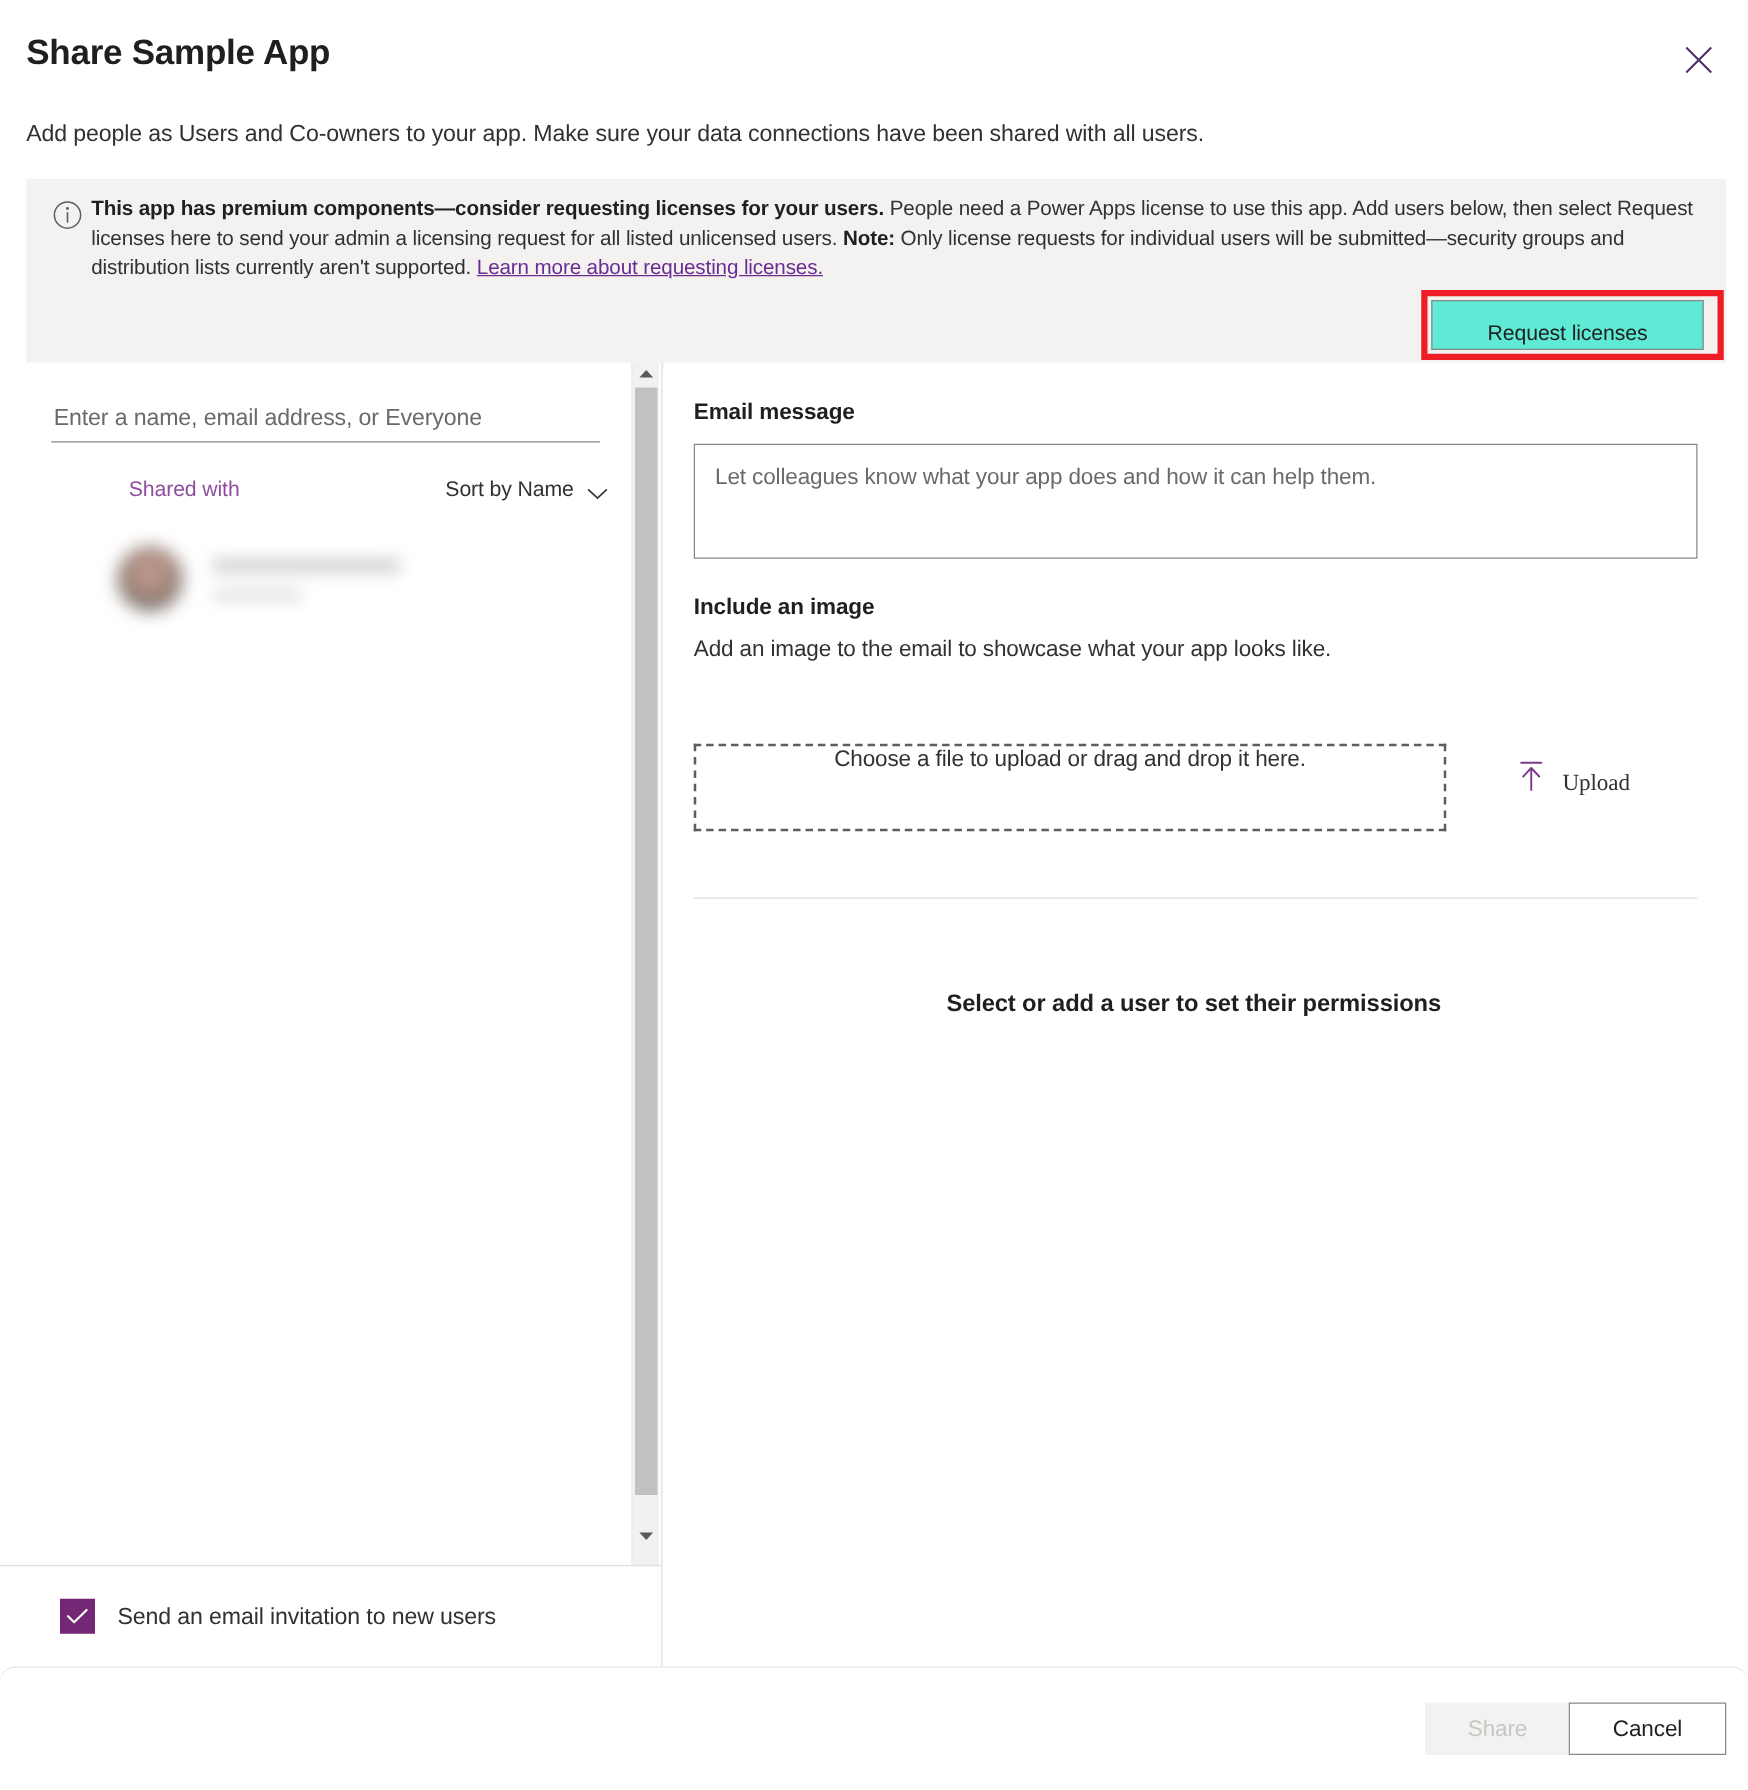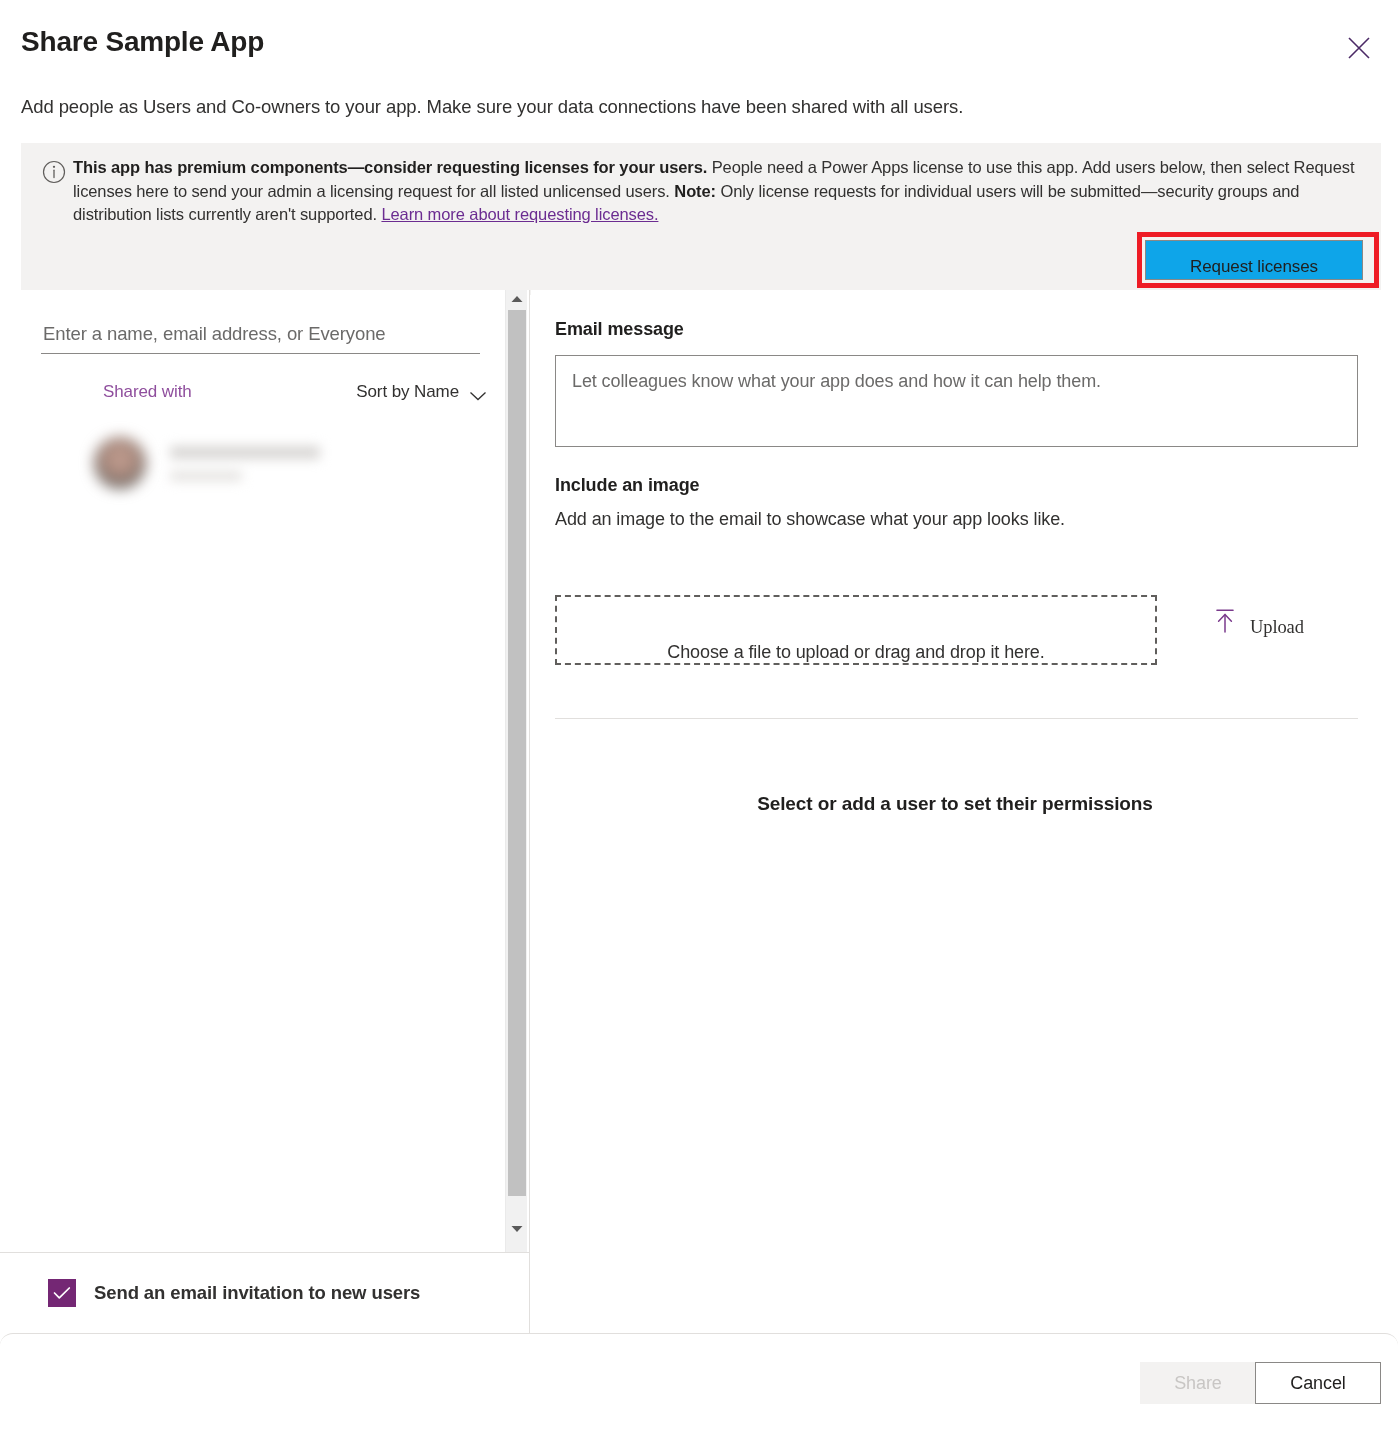--- a/index.html
+++ b/index.html
@@ -80,21 +80,21 @@
     position: absolute;
     left: 1137px; top: 232px;
     width: 242px; height: 56px;
     border: 5px solid #ee1c25;
     background: transparent;
   }
   .request-btn {
     position: absolute;
     left: 1145px; top: 240px;
     width: 218px; height: 40px;
-    background: #0ea5e9;
+    background: #5eead4;
     border: 1px solid #8a8886;
     font-family: "Liberation Sans", sans-serif;
     font-size: 17px;
     color: #201f1e;
     cursor: pointer;
     letter-spacing: -0.1px;
     padding: 16px;
   }
 
   
@@ -218,21 +218,20 @@
   }
 
   .left-footer {
     position: absolute;
     left: 0px; bottom: 0px;
     width: 529px;
     height: 81px;
     border-top: 1px solid #e1dfdd;
     display: flex;
     align-items: center;
-    font-weight: bold;
   }
   .checkbox-wrap {
     display: flex; align-items: center;
     margin-left: 48px;
     cursor: pointer;
   }
   .checkbox {
     width: 28px; height: 28px;
     background: #742774;
     display: flex; align-items: center; justify-content: center;
@@ -291,21 +290,21 @@
     letter-spacing: -0.1px;
   }
 
   .dropzone {
     position: absolute;
     left: 24px; top: 305px;
     width: 602px;
     height: 70px;
     border: 2px dashed #605e5c;
     display: flex;
-    align-items: flex-end;
+    align-items: flex-start;
     justify-content: center;
     font-size: 18px;
     color: #323130;
     cursor: pointer;
     letter-spacing: -0.1px;
   }
   .upload-btn {
     position: absolute;
     left: 683px; top: 318px;
     display: flex;

